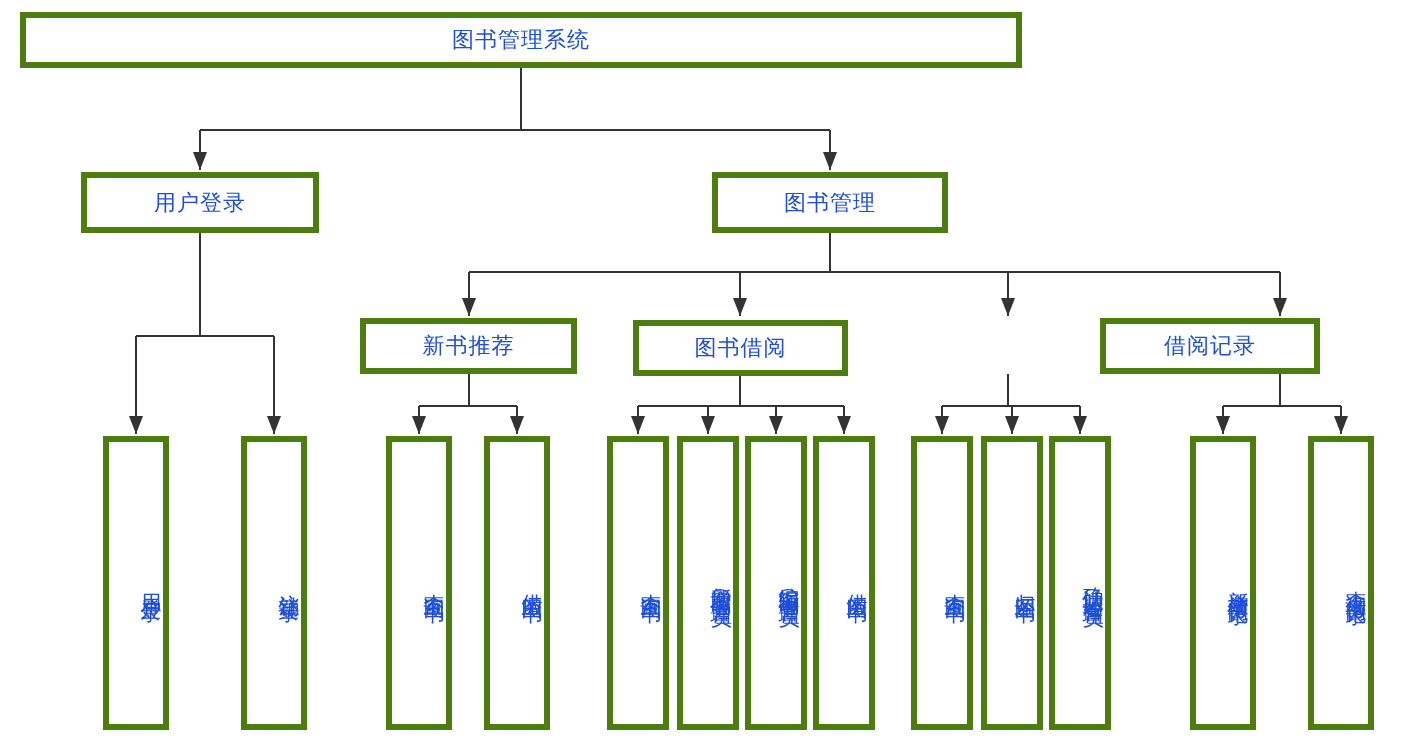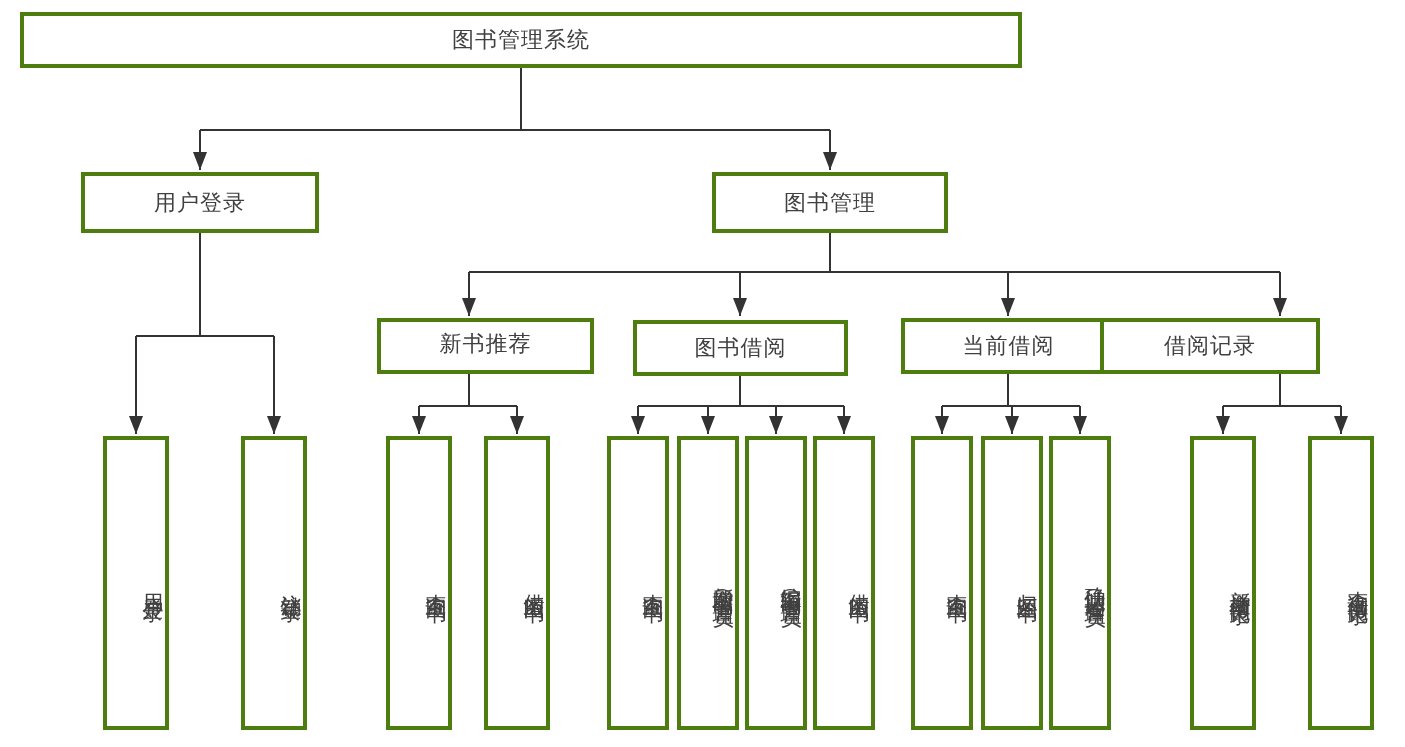--- a/index.html
+++ b/index.html
@@ -23,27 +23,27 @@
     position: absolute;
     left: 0;
     top: 0;
     width: 1405px;
     height: 747px;
     pointer-events: none;
   }
   .node {
     position: absolute;
     box-sizing: border-box;
-    border: 4px solid #4d7c0f;
+    border: 6px solid #4d7c0f;
     background: #ffffff;
     display: flex;
     align-items: center;
     justify-content: center;
     text-align: center;
-    color: #404040;
+    color: #1d4ed8;
     line-height: 1.15;
   }
   .node.horizontal {
     font-size: 22px;
     letter-spacing: 1px;
   }
   .node.vertical {
     writing-mode: vertical-rl;
     text-orientation: upright;
     font-size: 21px;
@@ -133,31 +133,28 @@
   </div>
 
   <div class="node horizontal" style="left:81px;top:172px;width:238px;height:61px;">
     <span>用户登录</span>
   </div>
 
   <div class="node horizontal" style="left:712px;top:172px;width:236px;height:61px;">
     <span>图书管理</span>
   </div>
 
-  <div class="node horizontal" style="left:377px;top:318px;width:217px;height:56px;font-family:Liberation Mono, monospace;">
+  <div class="node horizontal" style="left:360px;top:318px;width:217px;height:56px;">
     <span>新书推荐</span>
   </div>
 
   <div class="node horizontal" style="left:633px;top:320px;width:215px;height:56px;">
     <span>图书借阅</span>
   </div>
 
-  <div class="node horizontal" style="left:901px;top:318px;width:215px;height:56px;">
-    <span>当前借阅</span>
-  </div>
 
   <div class="node horizontal" style="left:1100px;top:318px;width:220px;height:56px;">
     <span>借阅记录</span>
   </div>
 
   <div class="node vertical" style="left:103px;top:436px;width:66px;height:294px;">
     <span>用户登录</span>
   </div>
 
   <div class="node vertical" style="left:241px;top:436px;width:66px;height:294px;">

